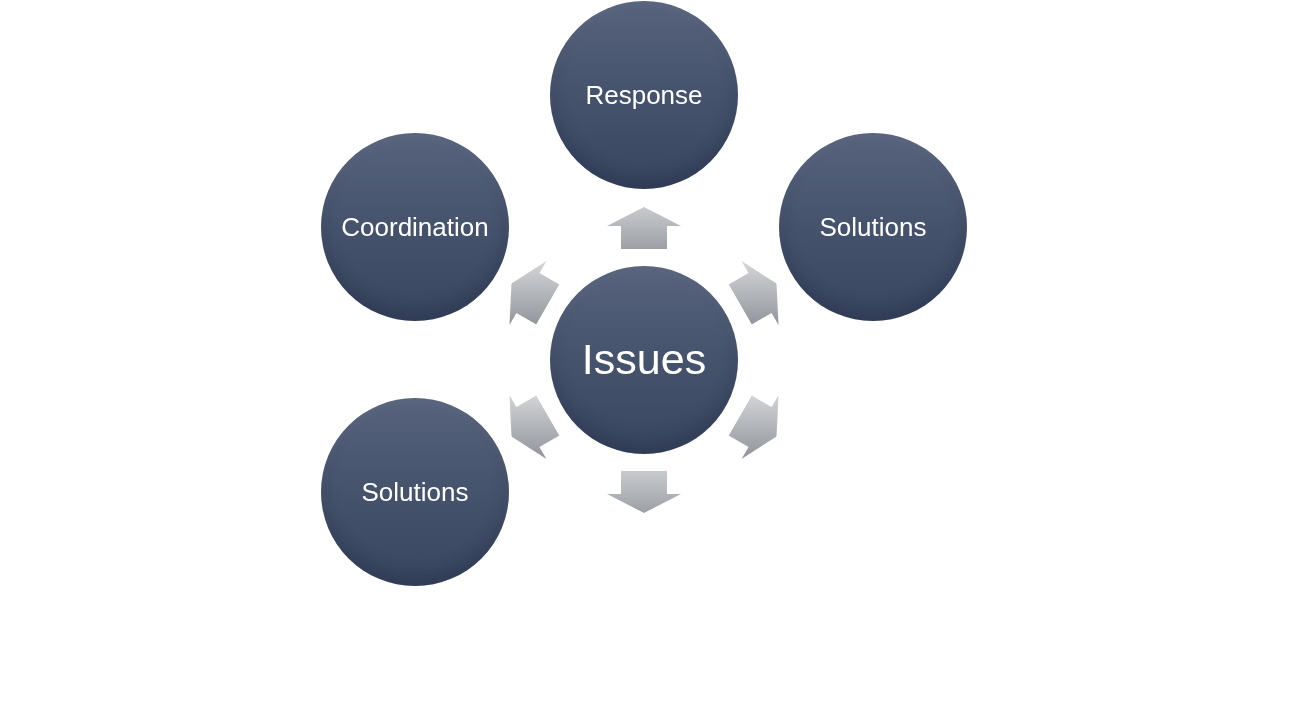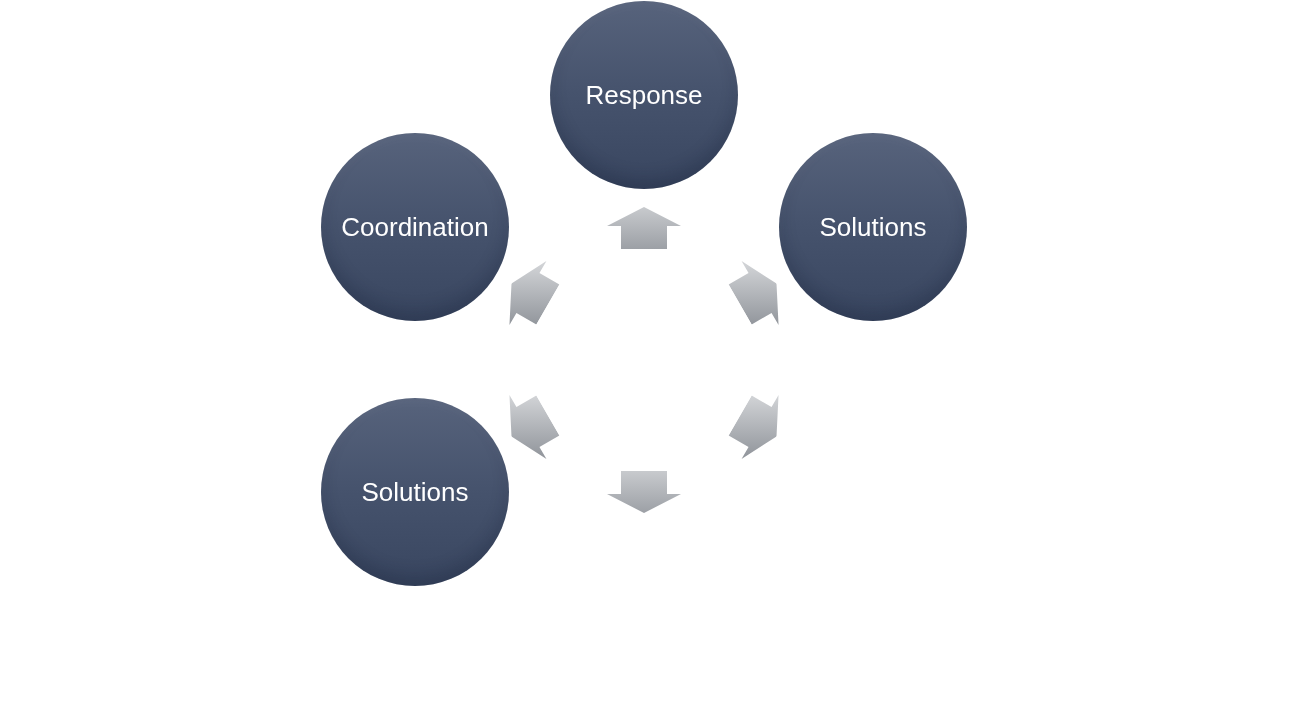--- a/index.html
+++ b/index.html
@@ -103,20 +103,23 @@
       <defs>
           <linearGradient id="g-tl" gradientUnits="userSpaceOnUse" x1="37" y1="-8" x2="37" y2="50" gradientTransform="rotate(60 37 21)">
         <stop offset="0" class="stop-light"></stop>
             <stop offset="1" class="stop-dark"></stop>
       </linearGradient>
         </defs>
       <polygon points="37,0 74,19 60,19 60,42 14,42 14,19 0,19" fill="url(#g-tl)"></polygon>
     </svg>
   </div>
 
+  <div class="node node-center">
+    <span class="label">Issues</span>
+  </div>
   <div class="node node-top">
     <span class="label">Response</span>
   </div>
   <div class="node node-top-right">
     <span class="label">Solutions</span>
   </div>
   <div class="node node-bottom-left">
     <span class="label">Solutions</span>
   </div>
   <div class="node node-top-left">

